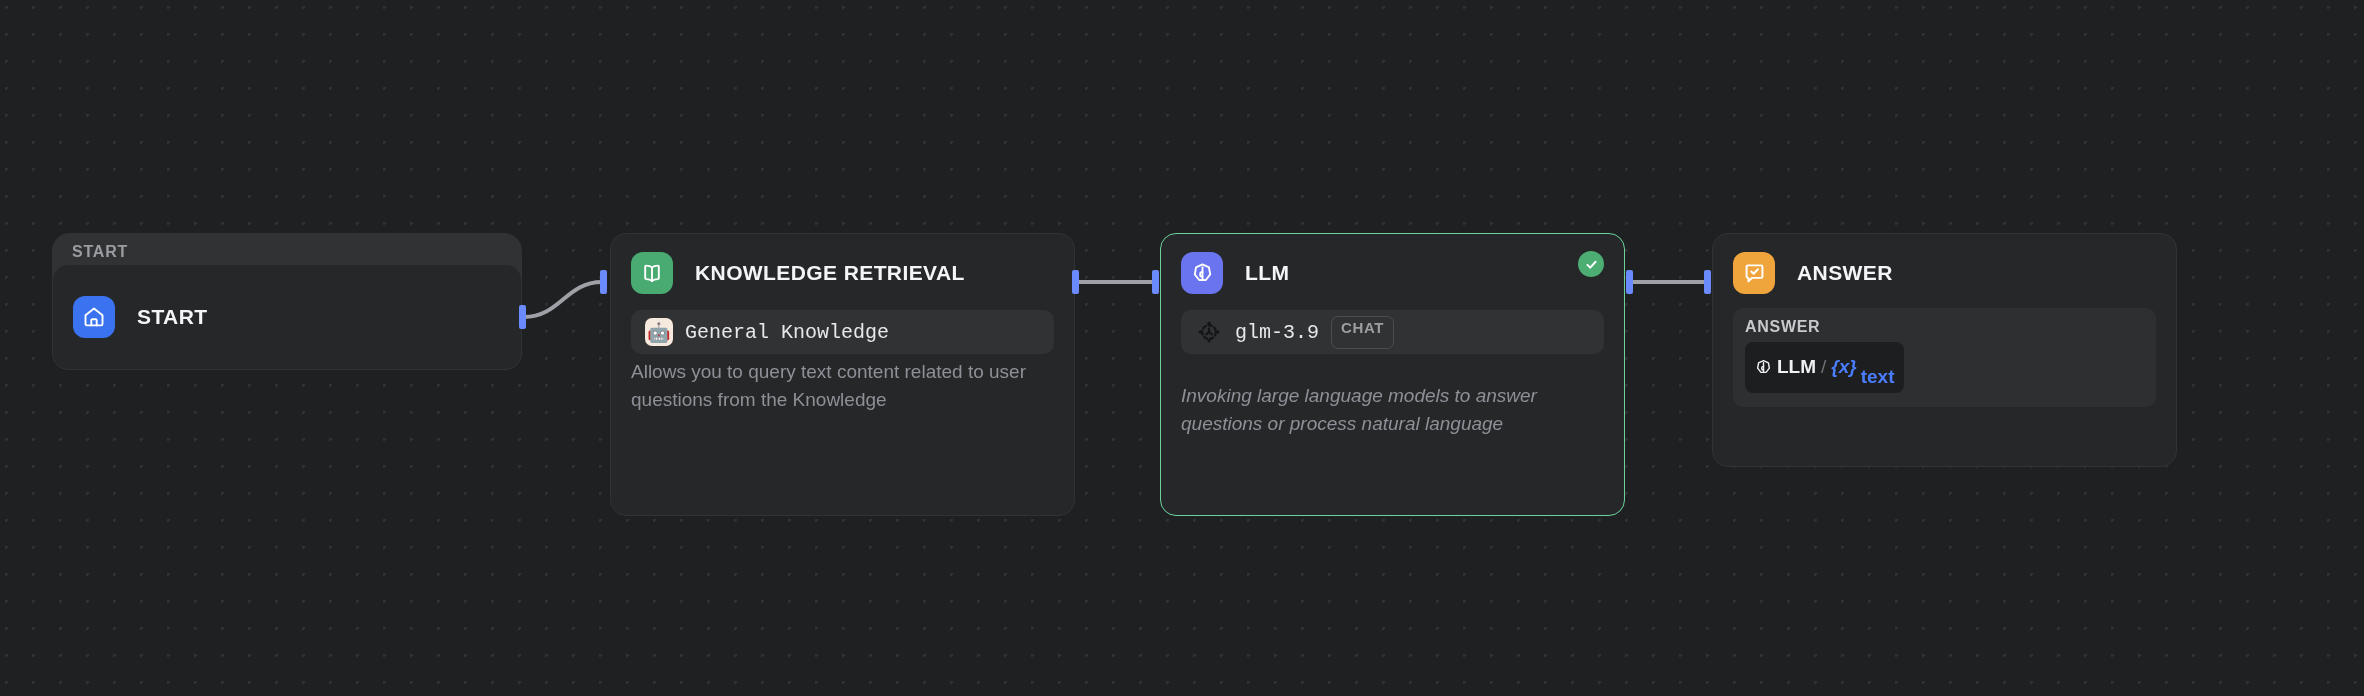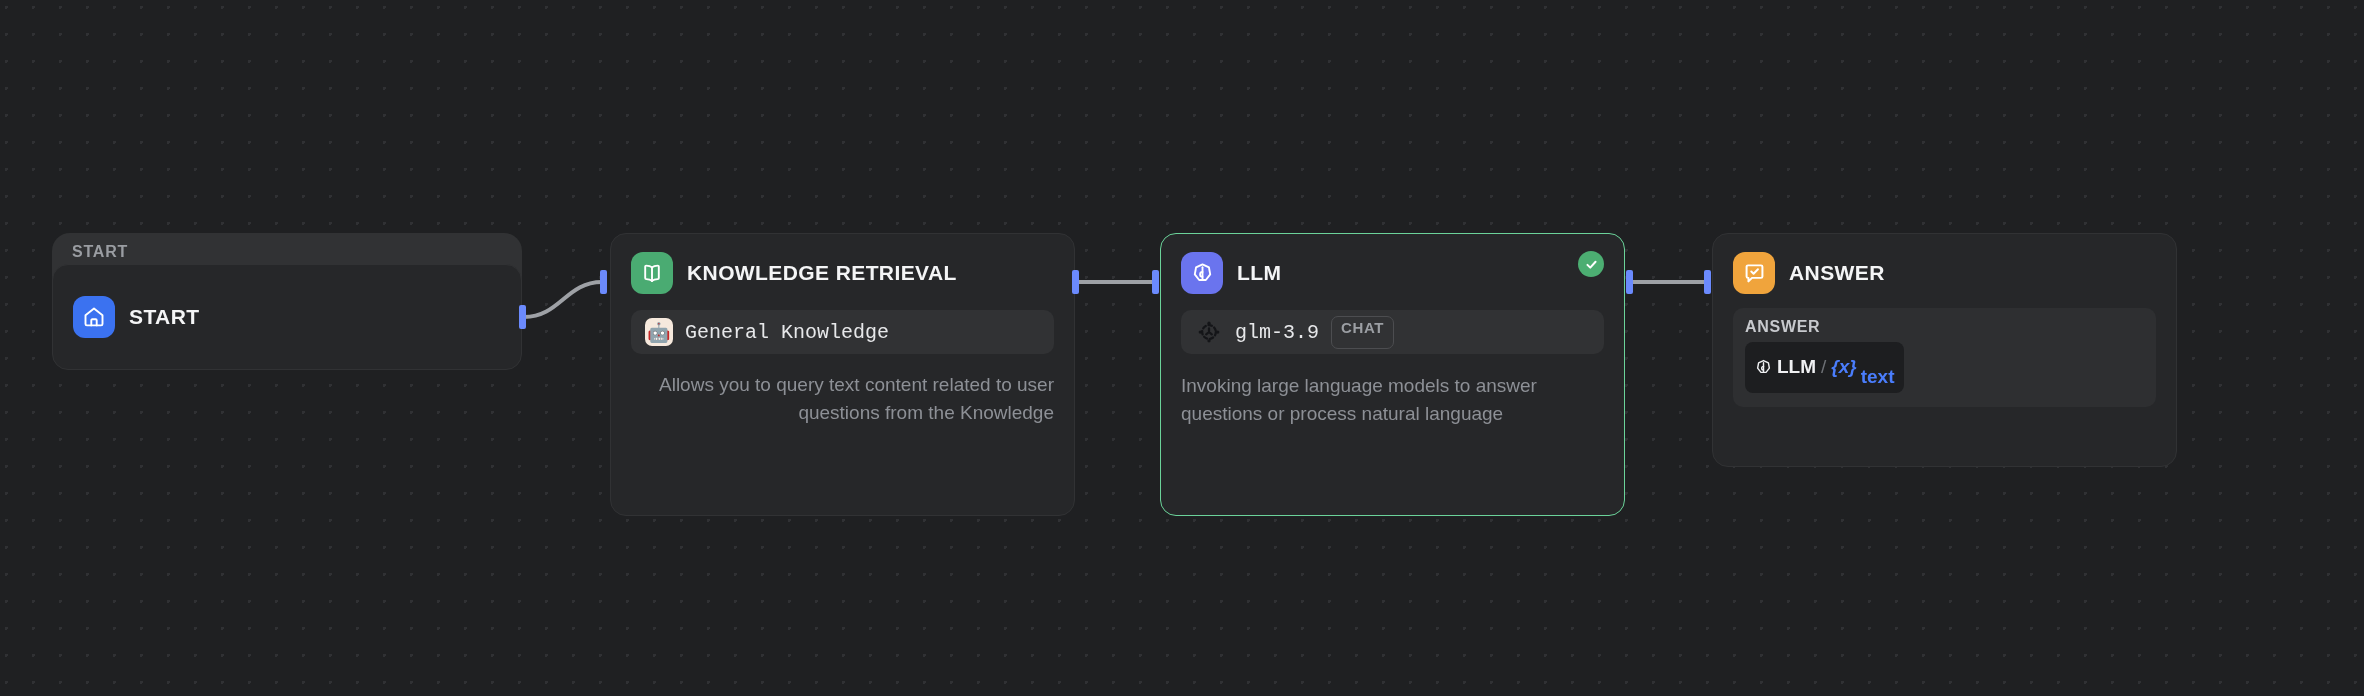--- a/index.html
+++ b/index.html
@@ -51,21 +51,21 @@
     position: absolute;
     background: #262729;
     border-radius: 16px;
     border: 1px solid #313234;
     z-index: 4;
   }
 
   .node-head {
     display: flex;
     align-items: center;
-    gap: 14px;
+    gap: 22px;
     padding: 18px 20px 0 20px;
     position: relative;
   }
 
   .node-icon {
     width: 42px;
     height: 42px;
     min-width: 42px;
     border-radius: 12px;
     display: flex;
@@ -280,21 +280,21 @@
         </svg>
       </div>
       <div class="node-title">KNOWLEDGE RETRIEVAL</div>
     </div>
 
     <div class="chip">
       <div class="emoji-tile">🤖</div>
       <div class="chip-label">General Knowledge</div>
     </div>
 
-    <div class="node-desc" style="margin-top:17px;text-align:right;">Allows you to query text content related to user questions from the Knowledge</div>
+    <div class="node-desc" style="margin-top:4px;">Allows you to query text content related to user questions from the Knowledge</div>
   </div>
 
   <div class="node" id="llm-node">
     <div class="node-head">
       <div class="node-icon" style="background:#6a74ee;">
         <svg width="25" height="25" viewBox="0 0 24 24" fill="none" stroke="#ffffff" stroke-width="1.8" stroke-linecap="round" stroke-linejoin="round">
           <path d="M12 3.2 L18.2 6.2 L19.4 12.8 L15.2 18.2 L8.8 18.2 L4.6 12.8 L5.8 6.2 Z"></path>
           <path d="M12 6 V18.2"></path>
           <path d="M12 10.6 a2.3 2.3 0 0 0 0 4.6"></path>
         </svg>
@@ -315,21 +315,21 @@
           <circle cx="12" cy="3.9" r="1.5" fill="#141518" stroke="none"></circle>
           <circle cx="12" cy="20.1" r="1.5" fill="#141518" stroke="none"></circle>
           <circle cx="3.9" cy="12" r="1.5" fill="#141518" stroke="none"></circle>
           <circle cx="20.1" cy="12" r="1.5" fill="#141518" stroke="none"></circle>
         </svg>
       </div>
       <div class="chip-label">glm-3.9</div>
       <div class="tag-chat">CHAT</div>
     </div>
 
-    <div class="node-desc" style="margin-top:18px;">Invoking large language models to answer questions or process natural language</div>
+    <div class="node-desc" style="margin-top:28px;font-style:italic;">Invoking large language models to answer questions or process natural language</div>
   </div>
 
   <div class="node" id="answer-node">
     <div class="node-head">
       <div class="node-icon" style="background:#f0a43c;">
         <svg width="25" height="25" viewBox="0 0 24 24" fill="none" stroke="#ffffff" stroke-width="1.9" stroke-linecap="round" stroke-linejoin="round">
           <path d="M4.4 5.5 a1.3 1.3 0 0 1 1.3 -1.3 h12.6 a1.3 1.3 0 0 1 1.3 1.3 v9.4 a1.3 1.3 0 0 1 -1.3 1.3 H9.6 L6.2 19.6 v-3.4 H5.7 a1.3 1.3 0 0 1 -1.3 -1.3 Z"></path>
           <path d="M8.9 10.1 L11.1 12.2 L15.3 7.9"></path>
         </svg>
       </div>

